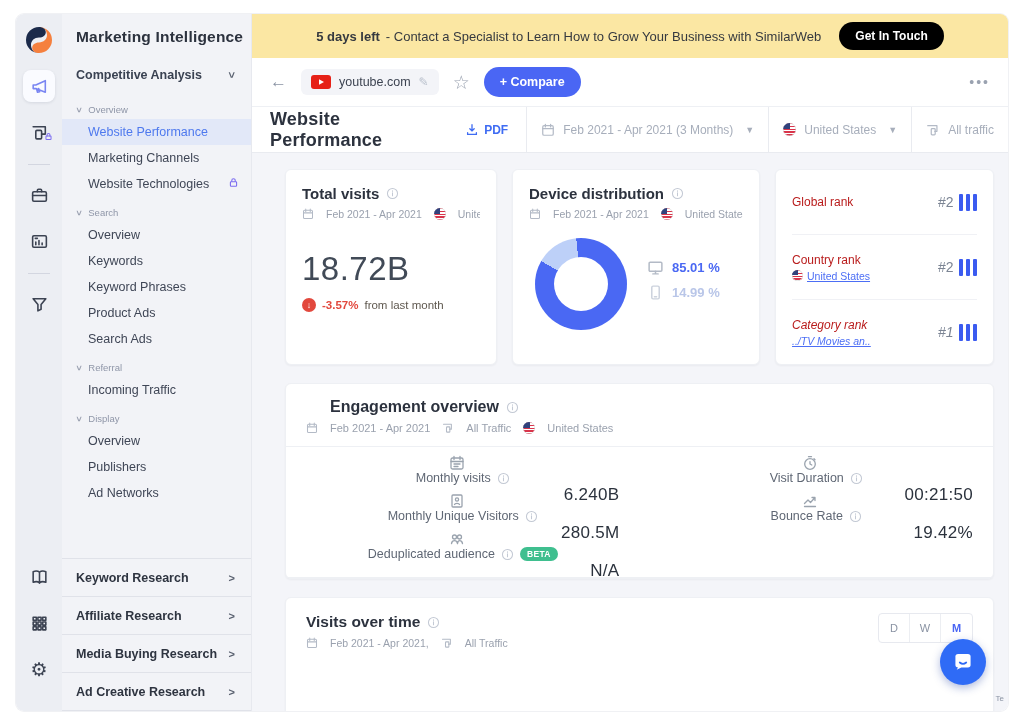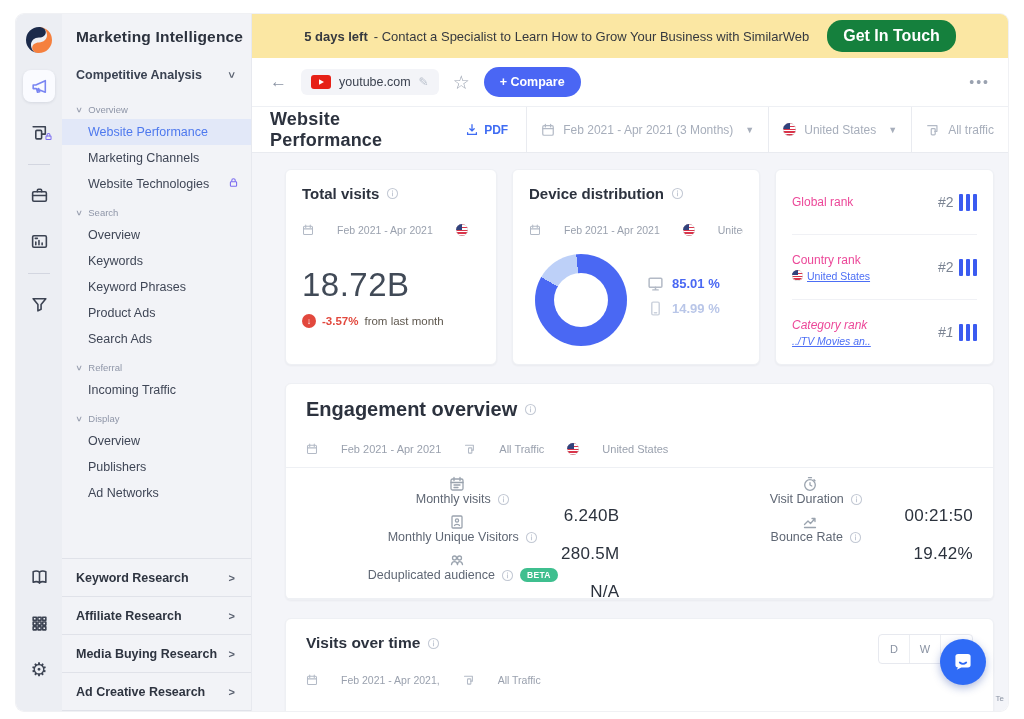--- a/index.html
+++ b/index.html
@@ -33,21 +33,21 @@
   .side-item .mini-lock { color:#7d6ef0; }
   .side-item .mini-lock svg { width:11px; height:11px; stroke:currentColor; fill:none; stroke-width:1.6; }
   .side-groups { border-top:1px solid #e0e2e9; }
   .side-group { height:38px; display:flex; align-items:center; justify-content:space-between; padding:0 16px 0 14px; font-size:12.5px; font-weight:bold; color:#2e3440; border-bottom:1px solid #e0e2e9; cursor:pointer; background:#f2f3f7; }
 
   
   .main { flex:1; display:flex; flex-direction:column; background:#f4f5f9; min-width:0; position:relative; }
 
   .banner { height:44px; background:#fbe7a3; display:flex; align-items:center; justify-content:center; gap:6px; font-size:13px; color:#35393f; flex-shrink:0; }
   .banner .hl { font-weight:bold; }
-  .cta-green { background:#15803d; color:#fff; font-size:16px; font-weight:bold; border:none; border-radius:15px; padding:7px 16px; margin-left:12px; cursor:pointer; }
+  .cta-green { background:#000000; color:#fff; font-size:12px; font-weight:bold; border:none; border-radius:15px; padding:7px 16px; margin-left:12px; cursor:pointer; }
 
   .toolbar { height:48px; background:#fff; display:flex; align-items:center; padding:0 18px; gap:14px; flex-shrink:0; }
   .back-arrow { font-size:17px; color:#8a93a3; cursor:pointer; }
   .domain-pill { background:#f3f4f8; border-radius:6px; padding:6px 10px; display:flex; align-items:center; gap:8px; font-size:12.5px; color:#3c4351; cursor:pointer; }
   .yt-icon { width:20px; height:14px; display:block; }
   .pencil { color:#b9c0cc; font-size:12px; }
   .star { font-size:19px; color:#9aa2b0; cursor:pointer; }
   .btn-compare { background:#4a66f4; color:#fff; font-size:12.5px; font-weight:bold; border:none; border-radius:16px; padding:8px 16px; cursor:pointer; }
   .more-dots { margin-left:auto; color:#9aa2b0; font-size:14px; letter-spacing:2px; cursor:pointer; }
 
@@ -67,21 +67,21 @@
 
   .content { flex:1; padding:16px 14px 0 33px; overflow:hidden; }
   .card { background:#fff; border-radius:6px; border:1px solid #eef0f4; box-shadow:0 1px 2px rgba(30,40,60,.05); }
   .cards-row { display:flex; gap:15px; }
 
   .card-pad { padding:15px 16px; }
   .card-title-row { display:flex; align-items:center; gap:7px; }
   .card-title { font-size:15px; font-weight:bold; color:#2c323e; }
   .info-i { color:#c3c9d4; display:inline-flex; cursor:pointer; }
   .info-i svg { width:13px; height:13px; stroke:currentColor; fill:none; stroke-width:1.3; stroke-linecap:round; }
-  .meta-row { display:flex; align-items:center; gap:23px; margin-top:22px; font-size:10.5px; color:#9aa1ae; white-space:nowrap; overflow:hidden; }
+  .meta-row { display:flex; align-items:center; gap:12px; margin-top:6px; font-size:10.5px; color:#9aa1ae; white-space:nowrap; overflow:hidden; }
   .meta-row .g-icon svg { width:12px; height:12px; }
   .meta-row .flag { width:12px; height:12px; }
 
   .tv-card { width:212px; height:196px; }
   .tv-value { font-size:33px; color:#414a57; margin-top:30px; letter-spacing:.5px; }
   .tv-change { display:flex; align-items:center; gap:6px; margin-top:10px; font-size:11.5px; }
   .down-badge { width:14px; height:14px; border-radius:50%; background:#e2483d; color:#fff; font-size:9px; display:flex; align-items:center; justify-content:center; }
   .neg { color:#e2483d; font-weight:bold; }
   .change-note { color:#5f584f; }
 
@@ -91,30 +91,30 @@
   .donut::after { content:""; position:absolute; inset:19px; background:#fff; border-radius:50%; }
   .legend-row { display:flex; align-items:center; gap:8px; font-size:13px; font-weight:bold; margin-bottom:8px; }
   .legend-row .g-icon svg { width:17px; height:17px; }
   .desk-val { color:#4a68f3; }
   .mob-val { color:#b9c6e8; }
   .mob-icon { color:#ccd2dd; }
 
   .ranks-card { flex:1; height:196px; padding:0 16px; display:flex; flex-direction:column; }
   .rank-row { flex:1; display:flex; align-items:center; justify-content:space-between; border-bottom:1px solid #f0f1f5; }
   .rank-row:last-child { border-bottom:none;font-style:italic; }
-  .rank-label { font-size:12px; color:#ec4899; }
+  .rank-label { font-size:12px; color:#b91c1c; }
   .rank-link { font-size:10.5px; color:#4c6ef5; text-decoration:underline; display:flex; align-items:center; gap:4px; margin-top:3px; cursor:pointer; }
   .rank-link .flag { width:11px; height:11px; }
   .rank-val { display:flex; align-items:center; gap:5px; font-size:14px; color:#7c8594; }
   .bars { display:inline-flex; gap:2.5px; }
   .bars i { width:4.5px; height:17px; background:#3b5bf0; border-radius:1px; }
 
   .eng-card { margin-top:18px; }
   .eng-head { padding:14px 20px 12px; }
-  .eng-title { font-size:20px; font-weight:bold; color:#2c323e; }
+  .eng-title { font-size:16px; font-weight:bold; color:#2c323e;margin-left:24px; }
   .eng-divider { border-top:1px solid #eef0f4; }
   .eng-grid { display:grid; grid-template-columns:1fr 1fr; padding:8px 0; }
   .metric-row { display:flex; align-items:center; height:38px; padding:0 20px;flex-direction:column; }
   .metric-row .m-icon { color:#9aa3ae; display:inline-flex; margin-right:12px; }
   .metric-row .m-icon svg { width:16px; height:16px; stroke:currentColor; fill:none; stroke-width:1.3; stroke-linecap:round; stroke-linejoin:round; }
   .m-label { font-size:12.5px; color:#5f6774; display:flex; align-items:center; gap:6px; }
   .m-value { margin-left:auto; font-size:17px; color:#2b323d; font-weight:500; letter-spacing:.3px; }
   .beta-badge { background:#3fbf8f; color:#fff; font-size:8.5px; font-weight:bold; border-radius:8px; padding:2px 7px; letter-spacing:.3px; }
   .eng-footer { height:38px; display:flex; align-items:center; justify-content:flex-end; padding:0 20px; }
   .trends-link { display:flex; align-items:center; gap:6px; color:#3f6cf3; font-size:12.5px; font-weight:bold; cursor:pointer; }

